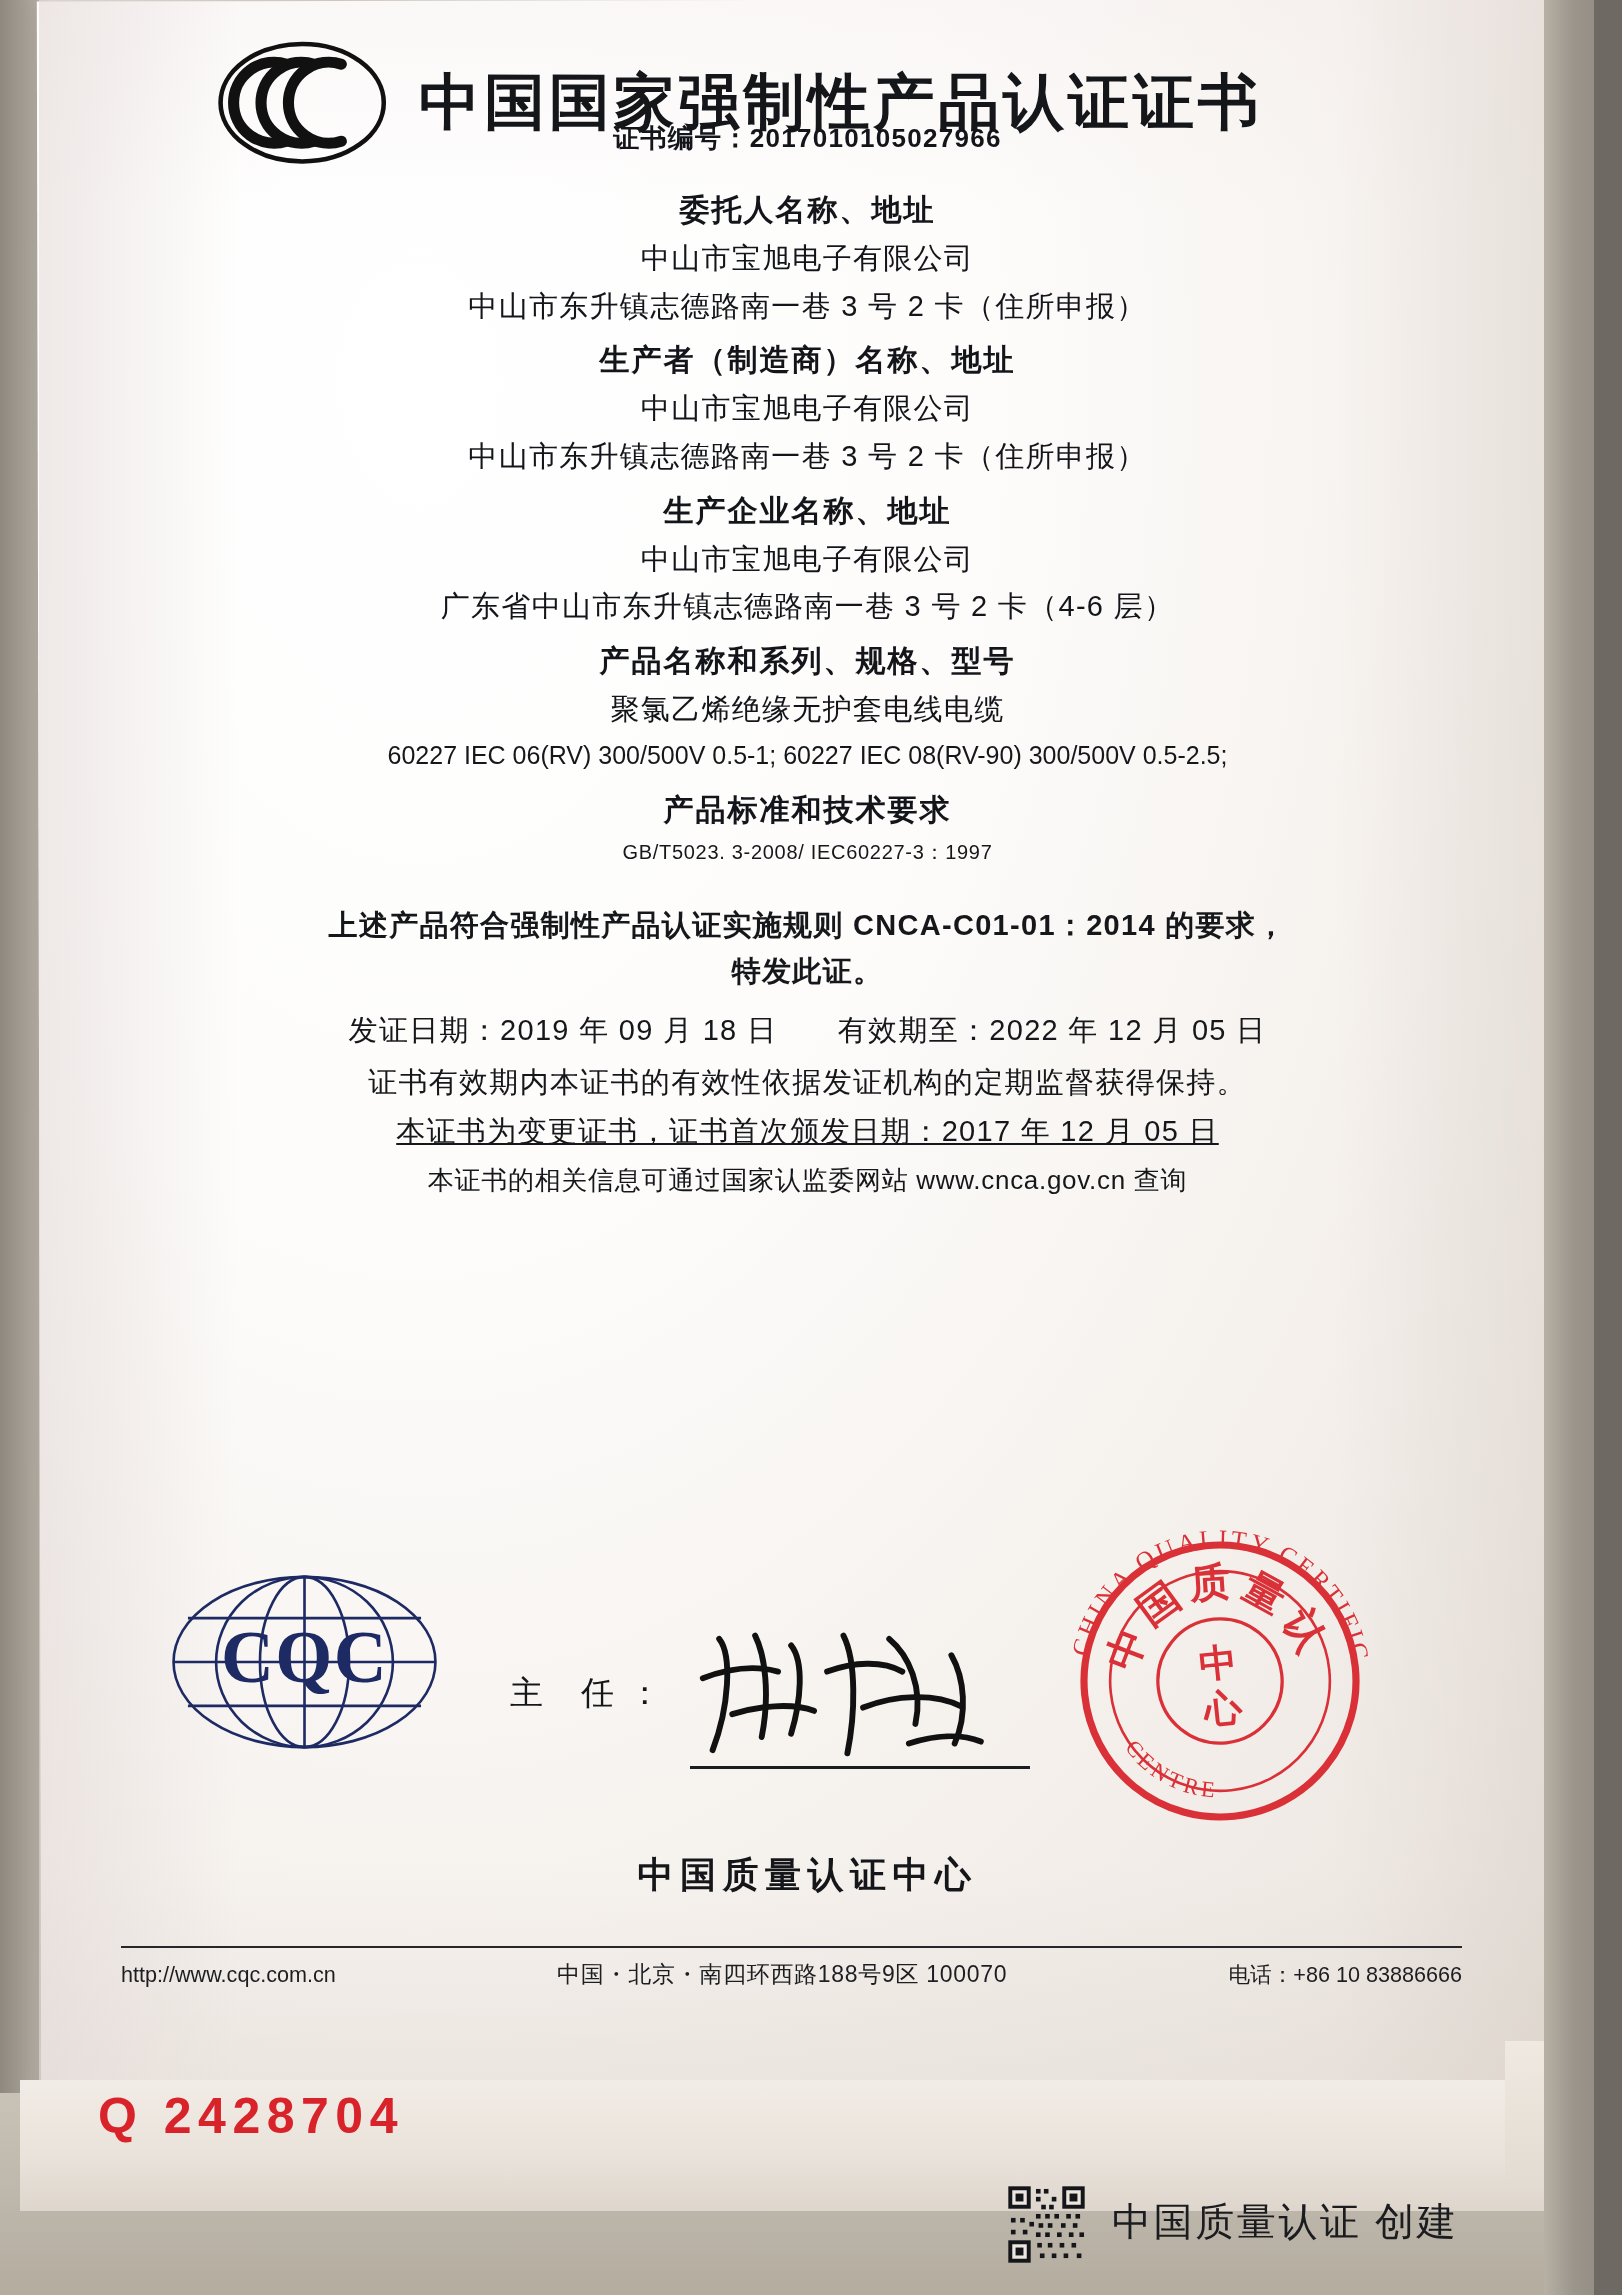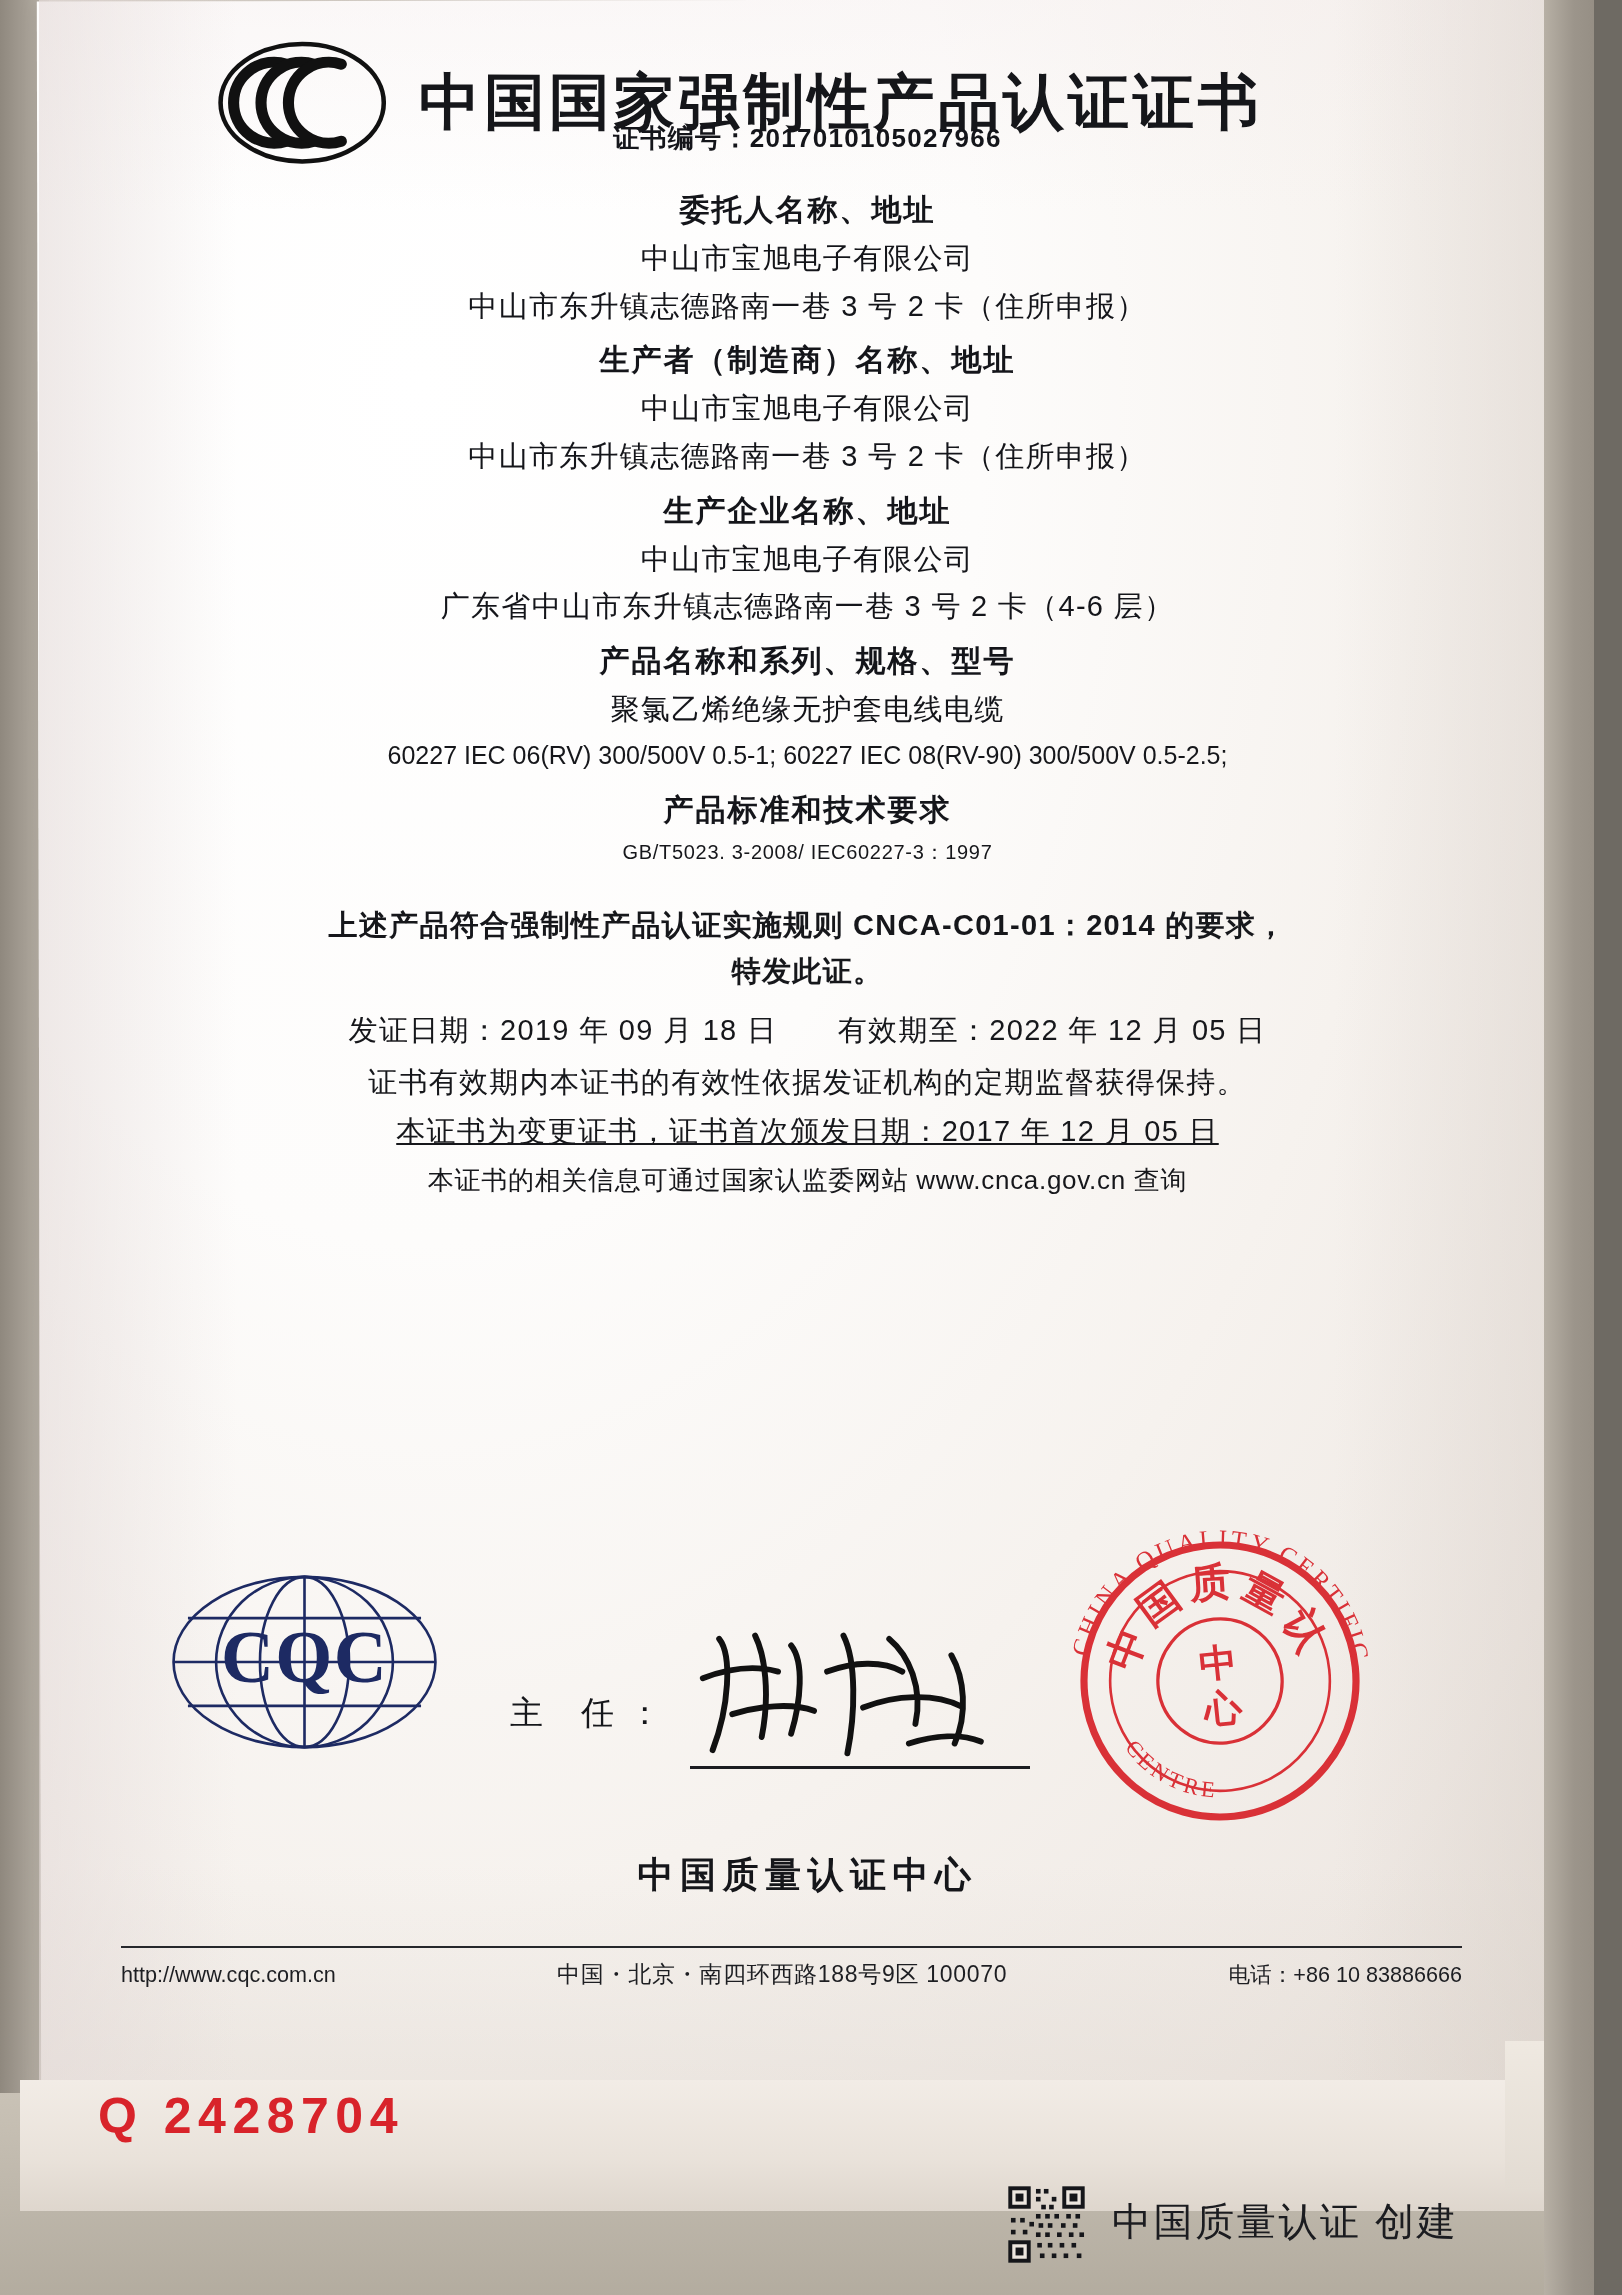--- a/index.html
+++ b/index.html
@@ -156,21 +156,20 @@
 
   
   .director-label {
     position: absolute;
     left: 510px; top: 1671px;
     font-family: "Liberation Sans", sans-serif;
     font-size: 33px;
     letter-spacing: 14.4px;
     color: #15161a;
     font-weight: 500;
-    margin-top: 20px;
   }
   .sign-rule {
     position: absolute;
     left: 690px; top: 1766px;
     width: 340px; height: 2.6px;
     background: #1b1c20;
   }
   .signature {
     position: absolute;
     left: 693px; top: 1616px;

